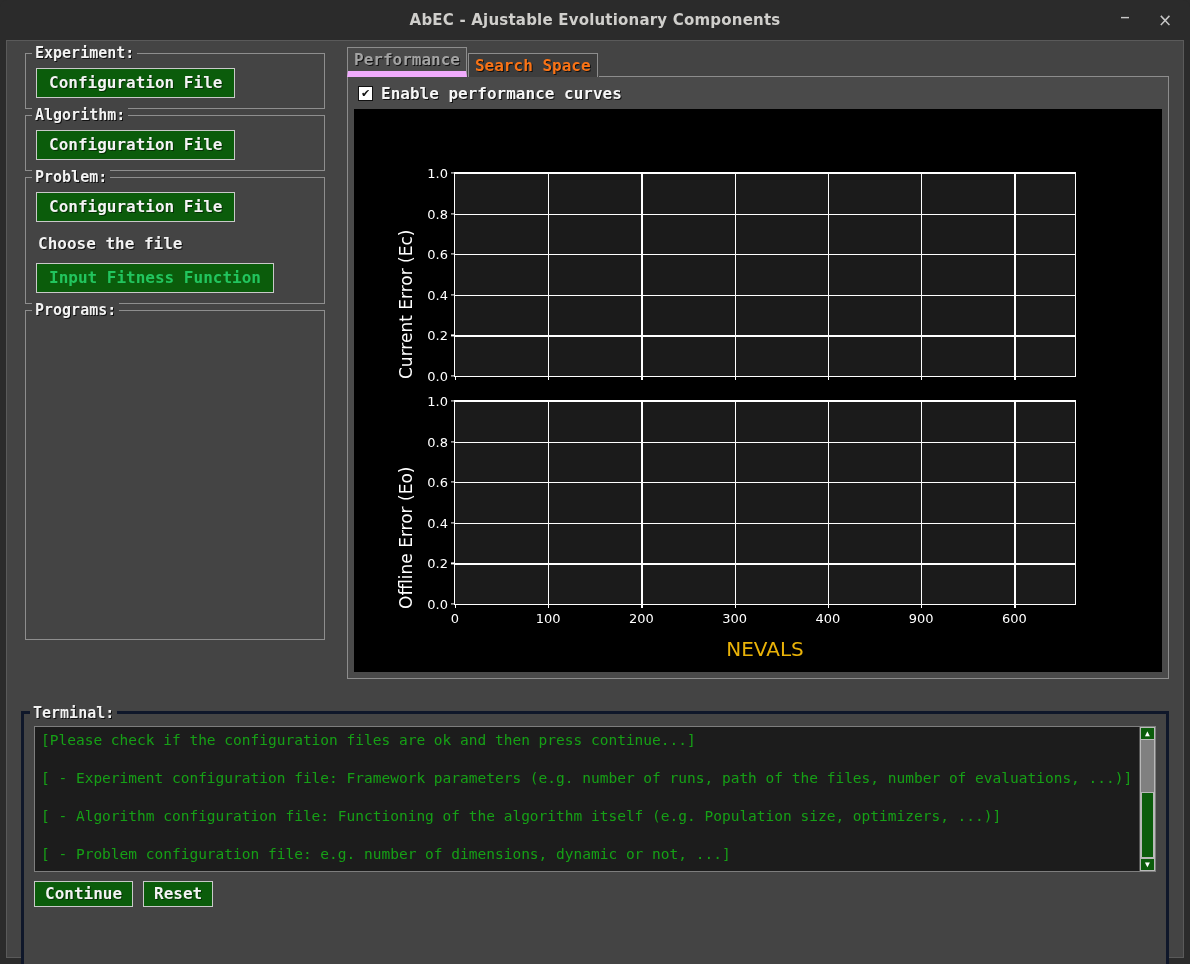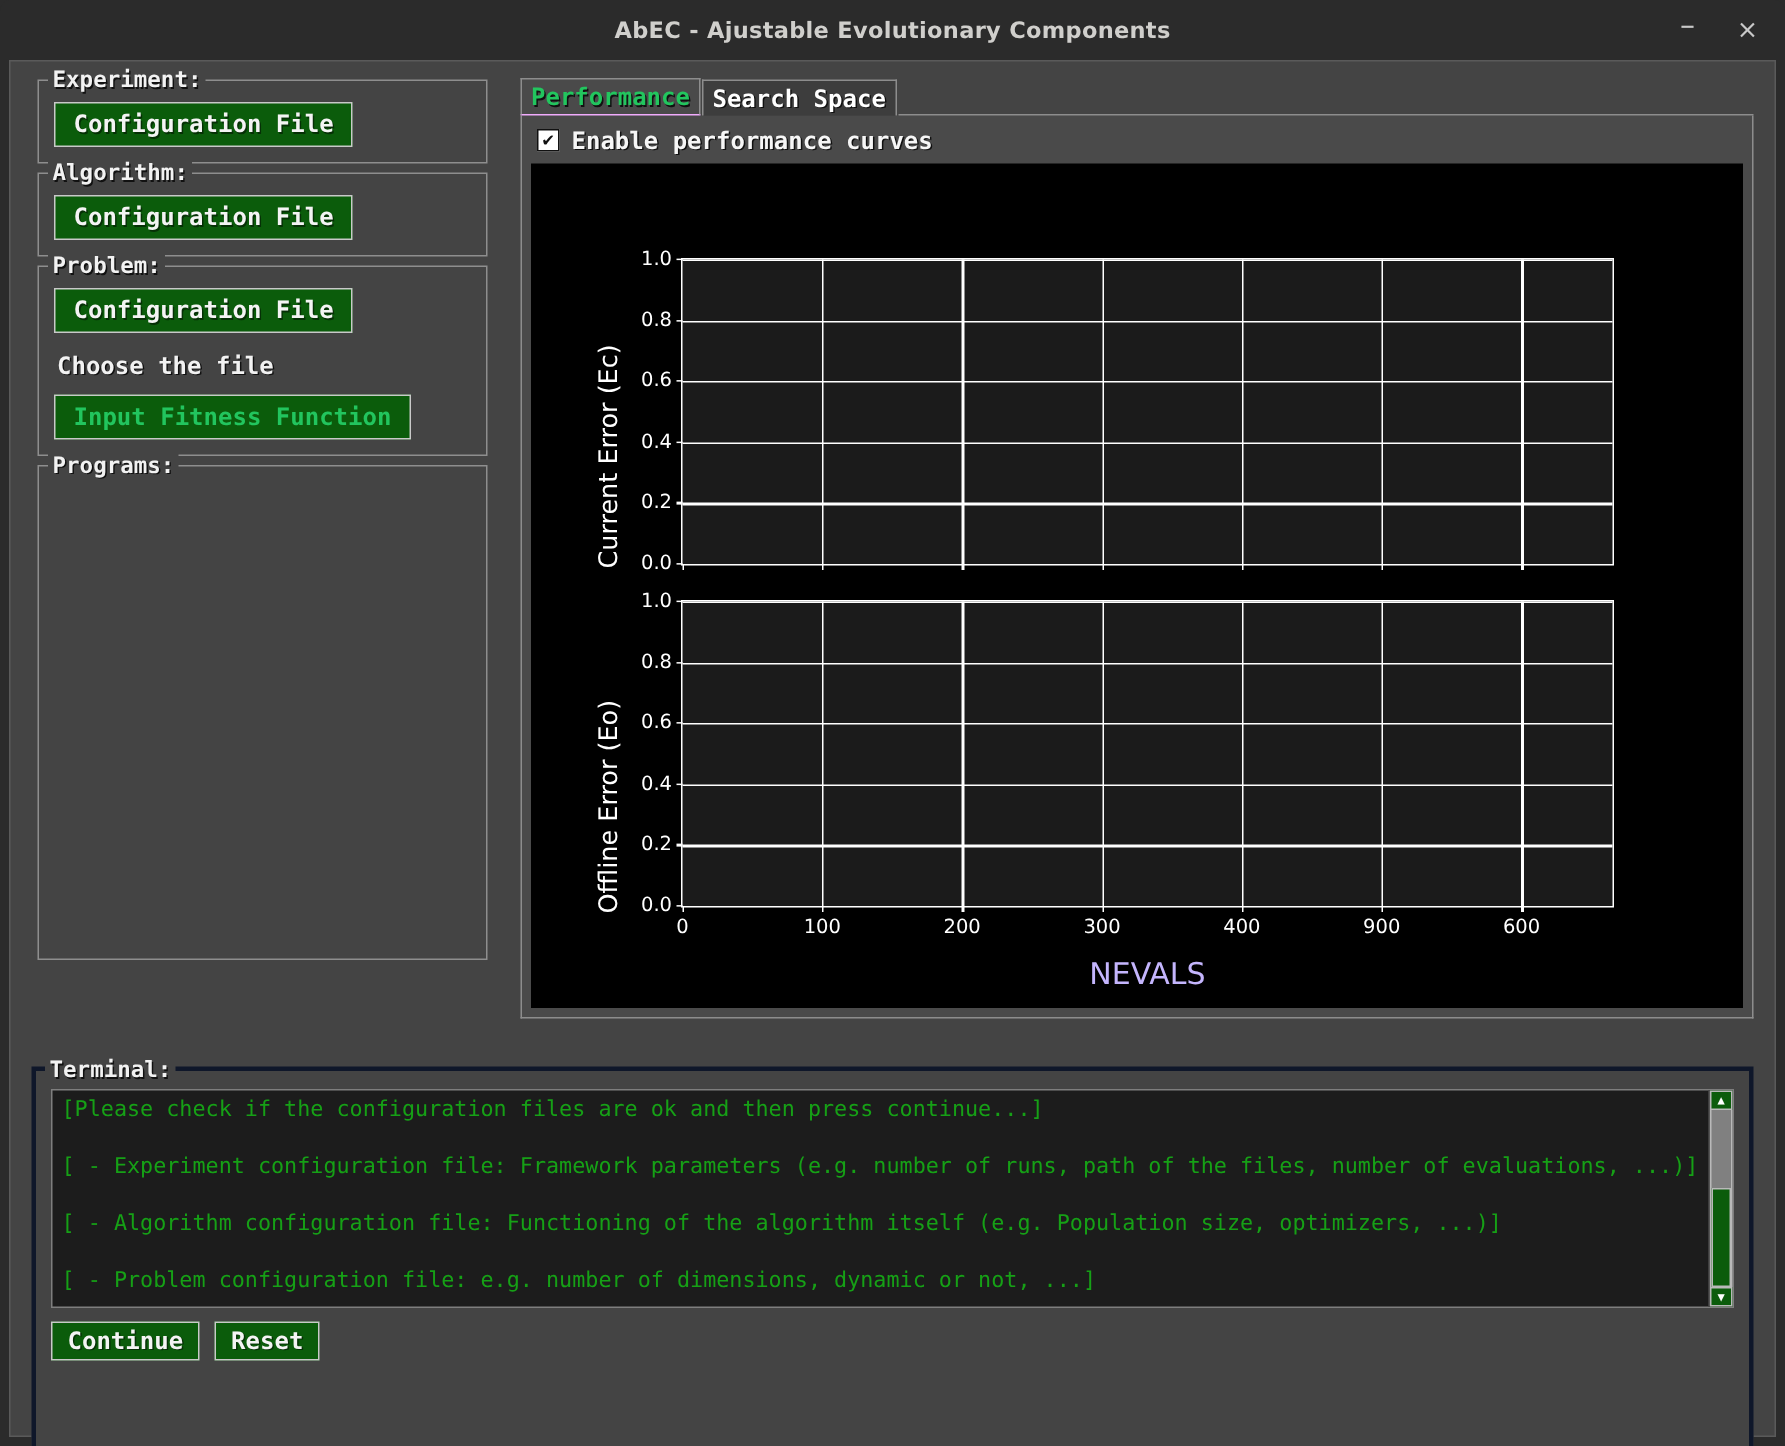--- a/index.html
+++ b/index.html
@@ -73,27 +73,27 @@
   }
   .programs-body{height:330px;}
 
   
   .rightcol{position:absolute;left:340px;top:12px;right:14px;bottom:6px;}
   .tabbar{display:flex;align-items:flex-end;height:24px;position:relative;}
   .tab{
     font-family:"DejaVu Sans Mono", monospace;
     font-size:16px;font-weight:bold;
     padding:2px 6px 2px 6px;
-    color:#ffffff;
+    color:#f97316;
     border:1px solid #8d8d8d;border-bottom:none;
     background:#3d3d3d;
     text-shadow:1px 1px 0 #111;
     margin-right:1px;
   }
-  .tab.active{background:#4a4a4a;color:#22c55e;border-bottom:1px solid #f0abfc;}
+  .tab.active{background:#4a4a4a;color:#a3a3a3;border-bottom:6px solid #f0abfc;}
   .tabfill{flex:1;border-bottom:1px solid #8d8d8d;height:100%;box-sizing:border-box;}
   .tabpage{
     border:1px solid #8d8d8d;border-top:none;
     background:#4a4a4a;
     padding:5px 6px 6px 6px;
     box-sizing:border-box;
   }
   .cbrow{display:flex;align-items:center;gap:8px;padding:2px 0 6px 4px;}
   .cbox{
     width:13px;height:13px;background:#ffffff;border:1px solid #111;
@@ -124,21 +124,21 @@
     color:#ffffff;font-family:"DejaVu Sans", sans-serif;font-size:13px;
     transform:translateX(-50%);white-space:nowrap;
   }
   .ylabel{
     position:absolute;
     color:#ffffff;font-family:"DejaVu Sans", sans-serif;font-size:17px;
     writing-mode:vertical-rl;transform:rotate(180deg);
     white-space:nowrap;
   }
   .xlabel{
-    position:absolute;color:#c4b5fd;font-family:"DejaVu Sans", sans-serif;font-size:20px;
+    position:absolute;color:#eab308;font-family:"DejaVu Sans", sans-serif;font-size:20px;
     transform:translateX(-50%);white-space:nowrap;
   }
 
   
   .bottom{position:absolute;left:14px;right:14px;top:652px;bottom:8px;}
   .term-frame{
     border:3px solid #0f172a;background:#444444;
     position:relative;height:100%;box-sizing:border-box;
     padding:12px 10px 10px 10px;
     margin-top:18px;

